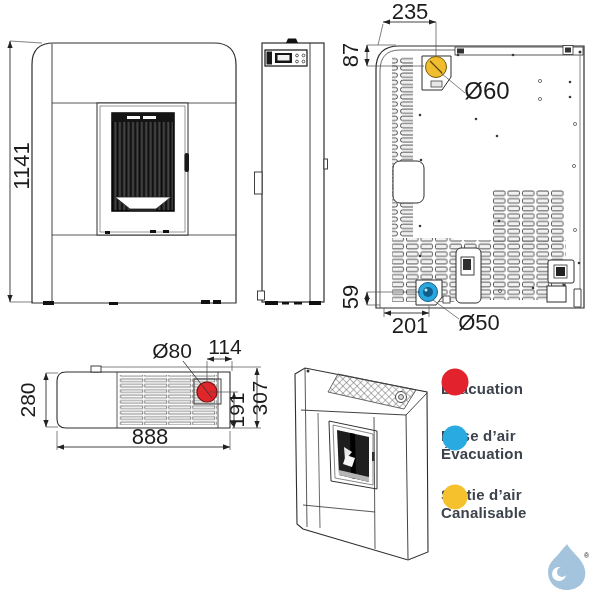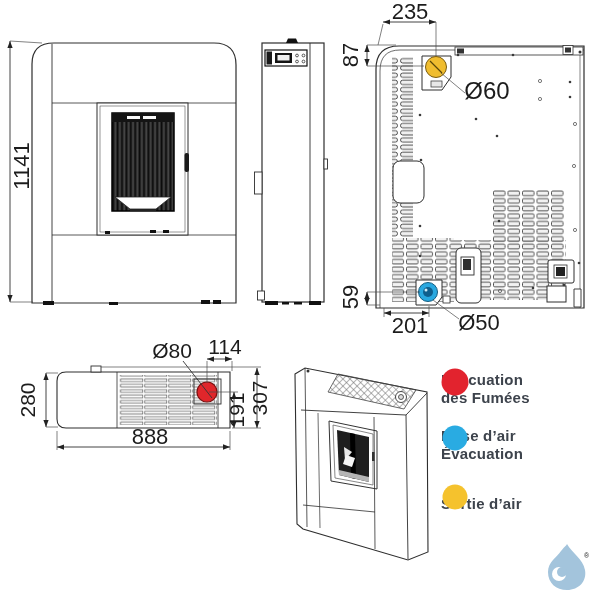--- a/index.html
+++ b/index.html
@@ -263,35 +263,35 @@
   </g>
 </svg>
 
 <div class="legend">
   <div class="legend-row" style="top:368px;left:0;">
     <svg class="legend-dot" width="28" height="28">
       <circle cx="14" cy="14" r="13.5" fill="#e2232e"></circle>
     </svg>
     <div class="legend-text">
       <div>Évacuation</div>
-      <div>des Fumées</div>
     </div>
   </div>
   <div class="legend-row" style="top:424px;left:0;">
     <svg class="legend-dot" width="28" height="28">
       <circle cx="14" cy="14" r="12.5" fill="#29abe2"></circle>
     </svg>
     <div class="legend-text">
       <div>Prise d’air</div>
       <div>Évacuation</div>
     </div>
   </div>
   <div class="legend-row" style="top:483px;left:0;">
     <svg class="legend-dot" width="28" height="28">
       <circle cx="14" cy="14" r="12.5" fill="#f5c22d"></circle>
     </svg>
     <div class="legend-text">
       <div>Sortie d’air</div>
+      <div>Canalisable</div>
     </div>
   </div>
 </div>
 
 </div>
 
 </body></html>

